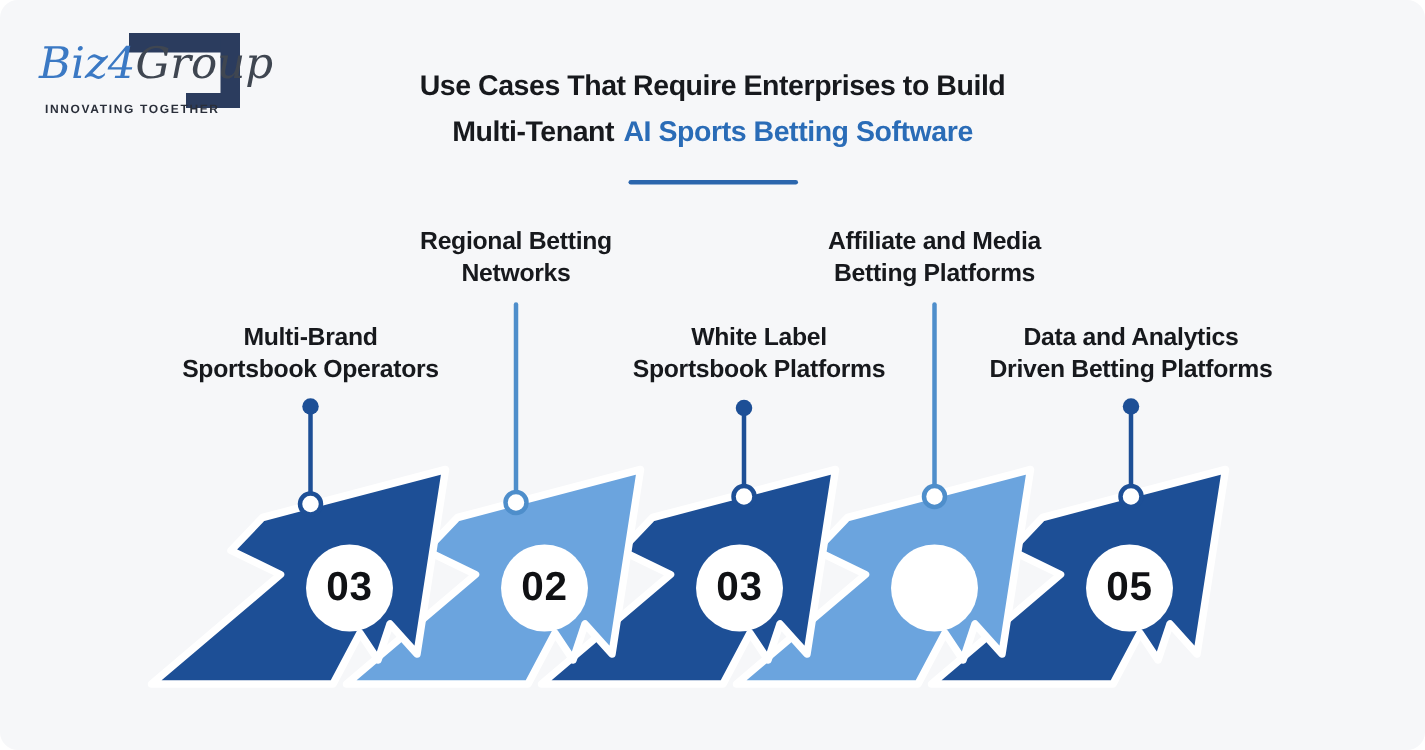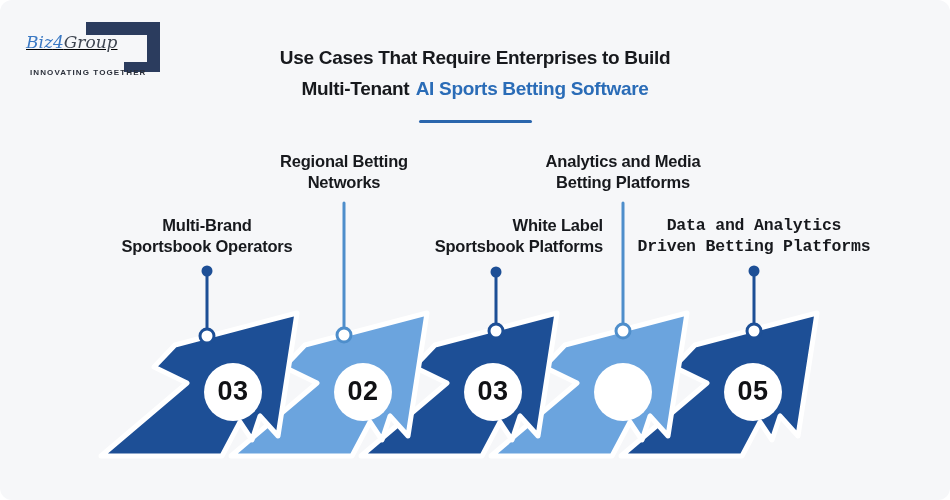--- a/index.html
+++ b/index.html
@@ -8,21 +8,21 @@
     background:#f6f7f9;border-radius:12px;
     font-family:"Liberation Sans",sans-serif;
   }
   
   .logo{position:absolute;left:24px;top:12px;width:150px;height:78px;}
   .logo .bracket-top{position:absolute;left:62px;top:10px;width:74px;height:13px;background:#2b3c5e;}
   .logo .bracket-right{position:absolute;left:123px;top:10px;width:13px;height:50px;background:#2b3c5e;}
   .logo .bracket-foot{position:absolute;left:100px;top:50px;width:36px;height:10px;background:#2b3c5e;}
   .logo .wordmark{
     position:absolute;left:2px;top:18px;white-space:nowrap;
-    font-family:"DejaVu Serif",serif;font-style:italic;font-size:17px;line-height:25px;text-decoration:underline;
+    font-family:"DejaVu Serif",serif;font-style:italic;font-size:29px;line-height:25px;
   }
   .logo .w-blue{color:#3b79c4;}
   .logo .w-dark{color:#3f4651;}
   .logo .tagline{
     position:absolute;left:6px;top:56px;width:130px;
     font-size:8px;font-weight:700;letter-spacing:1.1px;color:#2a2f3a;white-space:nowrap;
   }
   
   .title{
     position:absolute;left:0;top:42px;width:100%;text-align:center;
@@ -67,29 +67,29 @@
   <div class="title-underline"></div>
 
   <div class="step-label row-high" style="left:219px;">
     <div>Regional Betting</div>
     <div>Networks</div>
   </div>
   <div class="step-label row-low" style="left:82px;">
     <div>Multi-Brand</div>
     <div>Sportsbook Operators</div>
   </div>
-  <div class="step-label row-low" style="left:353px;text-align:right;">
+  <div class="step-label row-low" style="left:381px;">
     <div>White Label</div>
     <div>Sportsbook Platforms</div>
   </div>
   <div class="step-label row-high" style="left:498px;">
-    <div>Analytics and Media</div>
+    <div>Affiliate and Media</div>
     <div>Betting Platforms</div>
   </div>
-  <div class="step-label row-low" style="left:629px;font-family:Liberation Mono, monospace;">
+  <div class="step-label row-low" style="left:629px;">
     <div>Data and Analytics</div>
     <div>Driven Betting Platforms</div>
   </div>
 
   <svg class="gfx" width="950" height="500" viewBox="0 0 950 500">
 
     <g stroke="#ffffff" stroke-width="5" stroke-linejoin="round">
       <path fill="#1d4f96" transform="translate(520,0)" d="M101 456 L187 383 L154 367 L175 345 L297 313 L278 436 L260 416 L252 440 L240 422 L222 456 Z"></path>
       <path fill="#6ba4de" transform="translate(390,0)" d="M101 456 L187 383 L154 367 L175 345 L297 313 L278 436 L260 416 L252 440 L240 422 L222 456 Z"></path>
       <path fill="#1d4f96" transform="translate(260,0)" d="M101 456 L187 383 L154 367 L175 345 L297 313 L278 436 L260 416 L252 440 L240 422 L222 456 Z"></path>

